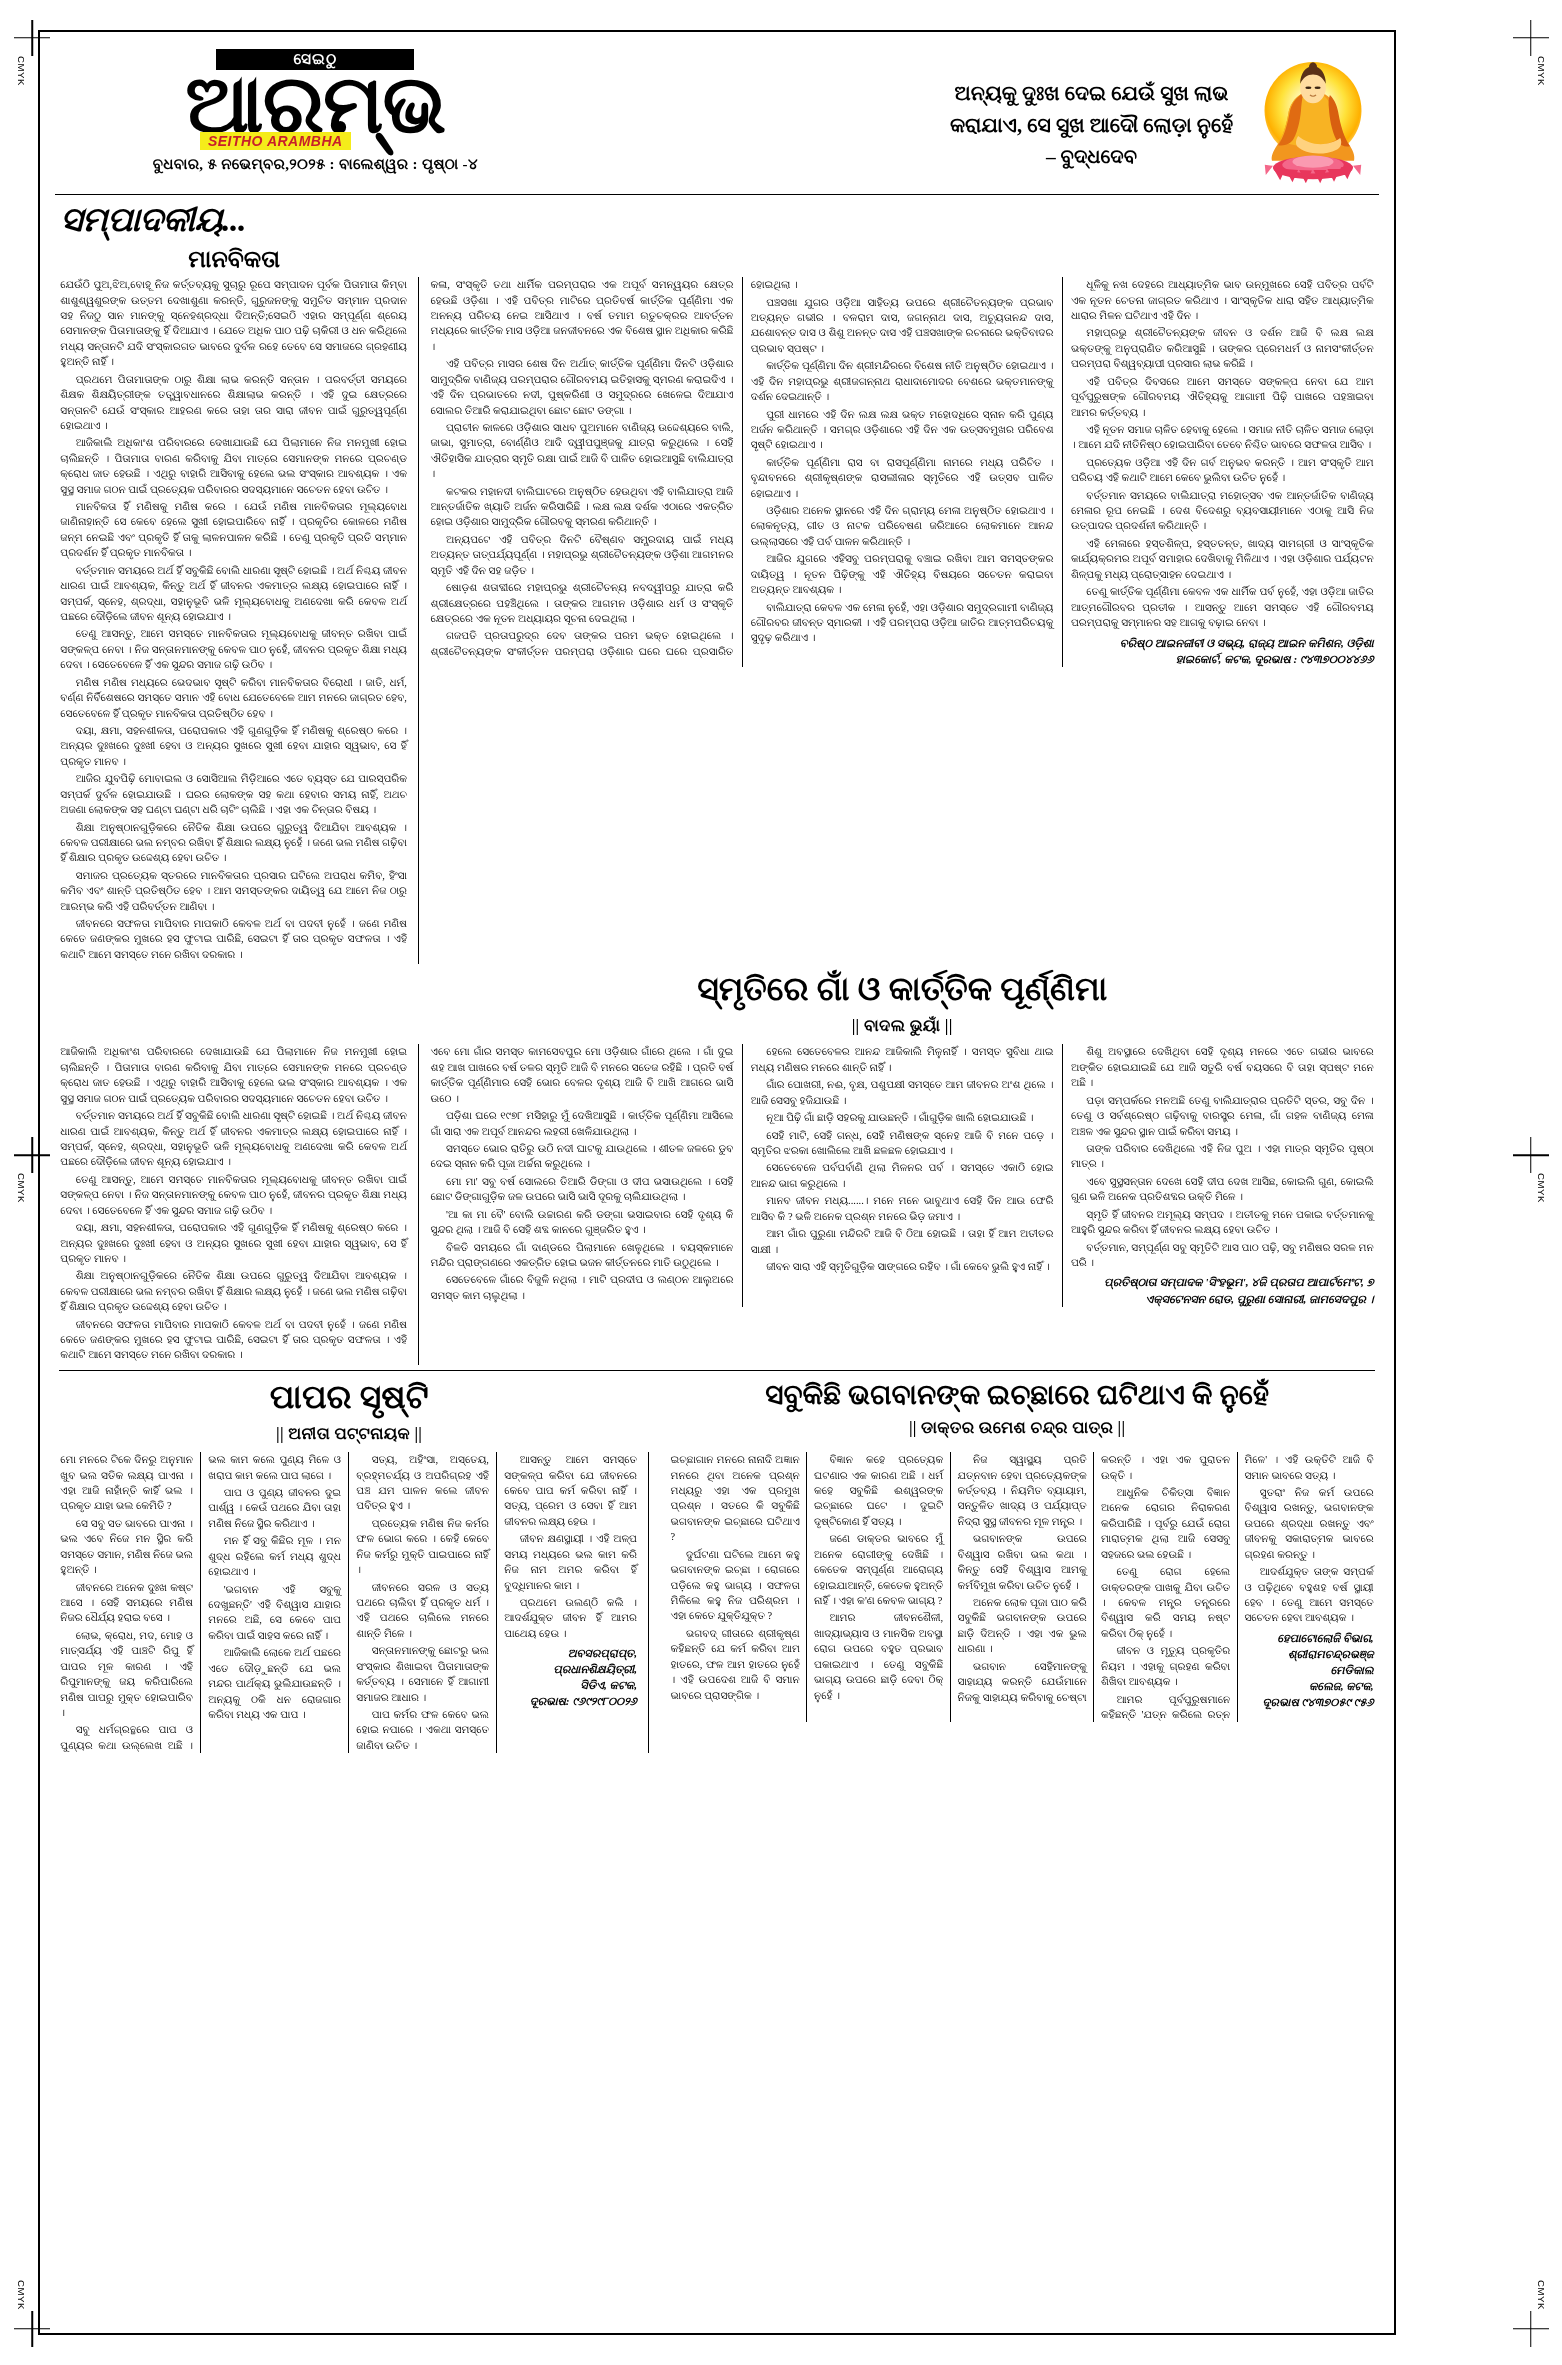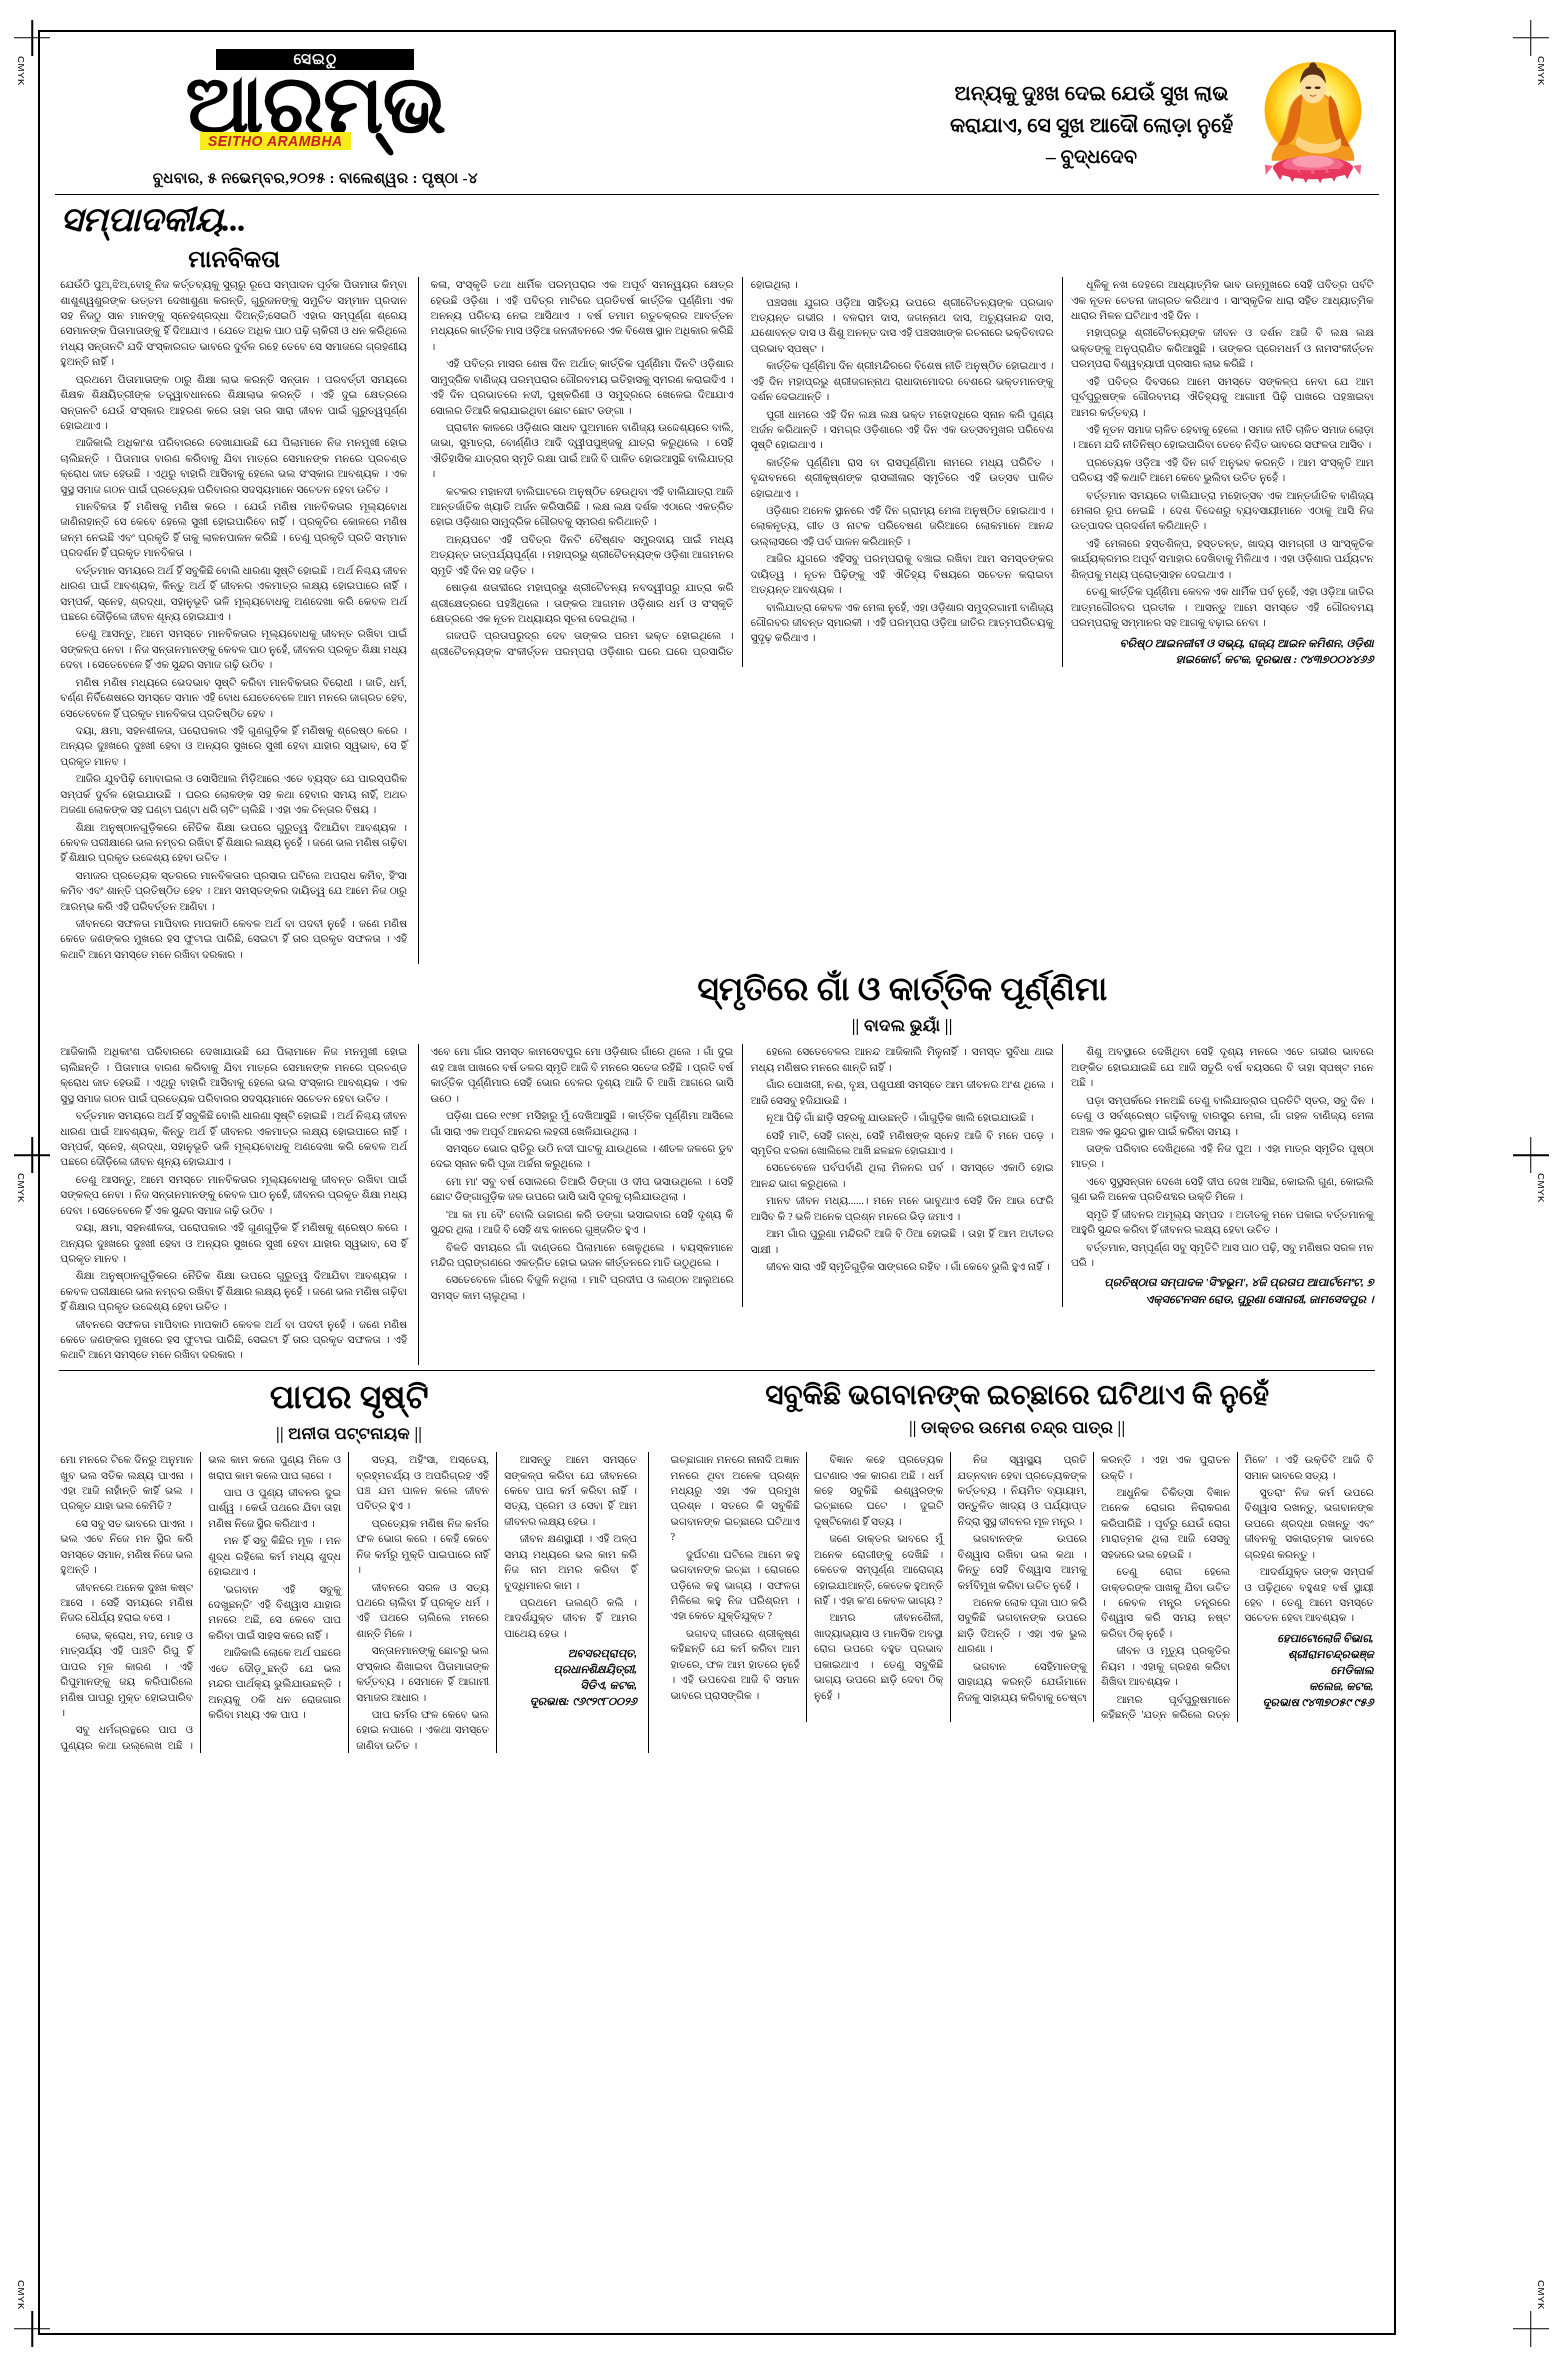--- a/index.html
+++ b/index.html
@@ -119,21 +119,21 @@
     font-size: 14px;
     letter-spacing: 0.5px;
     padding: 1px 8.2px 1.5px 8.2px;
     margin-top: -11.3px;
     position: relative;
     left: -40px;
   }
   .mast-date {
     font-size: 15px;
     font-weight: bold;
-    margin-top: 20px;
+    margin-top: 6px;
     letter-spacing: 0.3px;
     white-space: nowrap;
   }
 
   .mast-right {
     flex: 1 1 auto;
     display: flex;
     align-items: center;
     justify-content: flex-end;
     padding-top: 13.3px;

